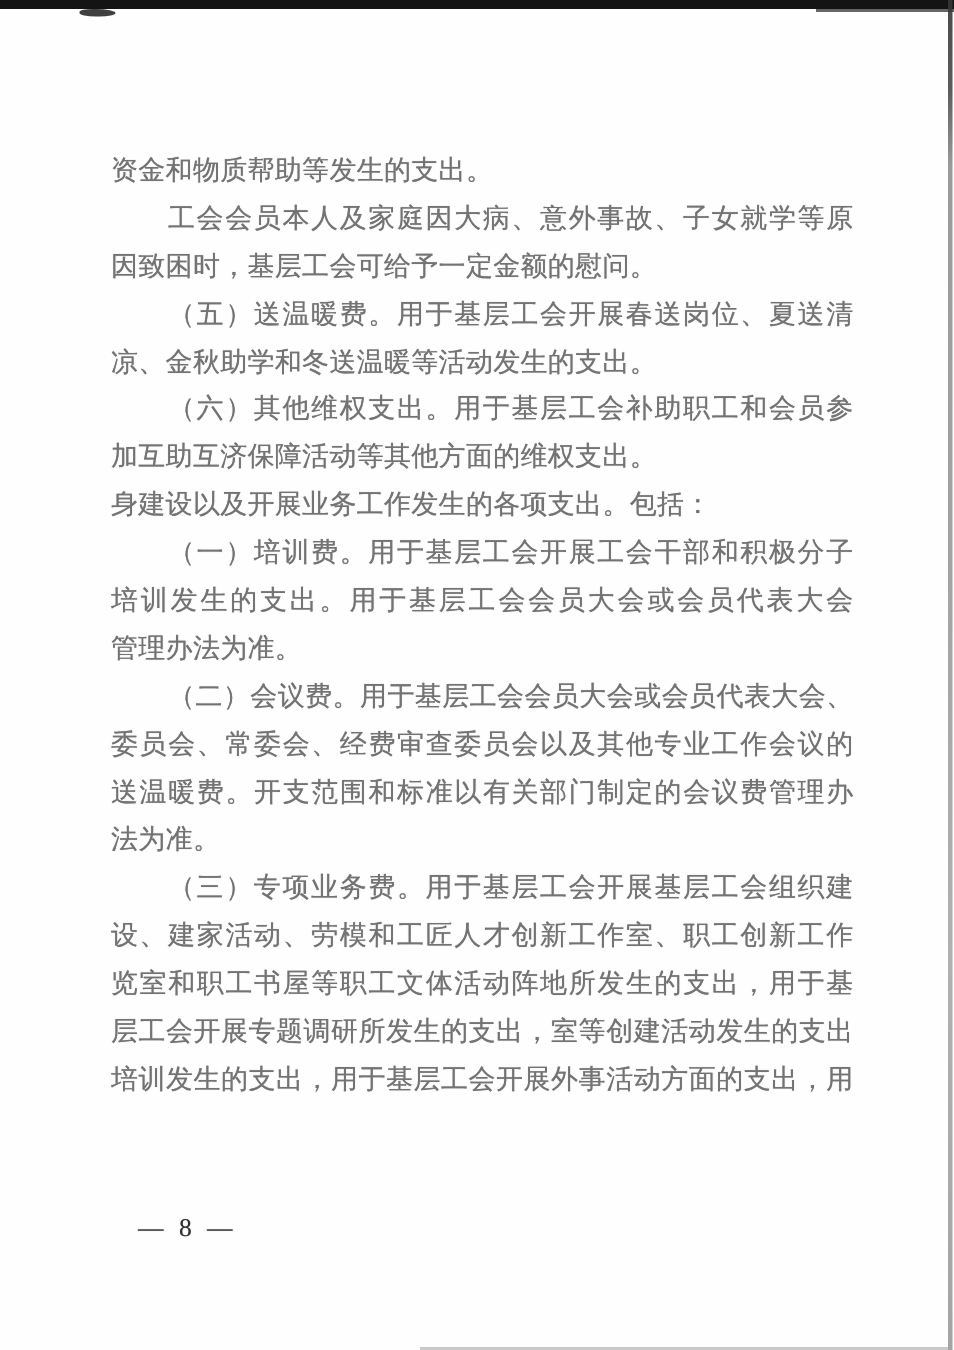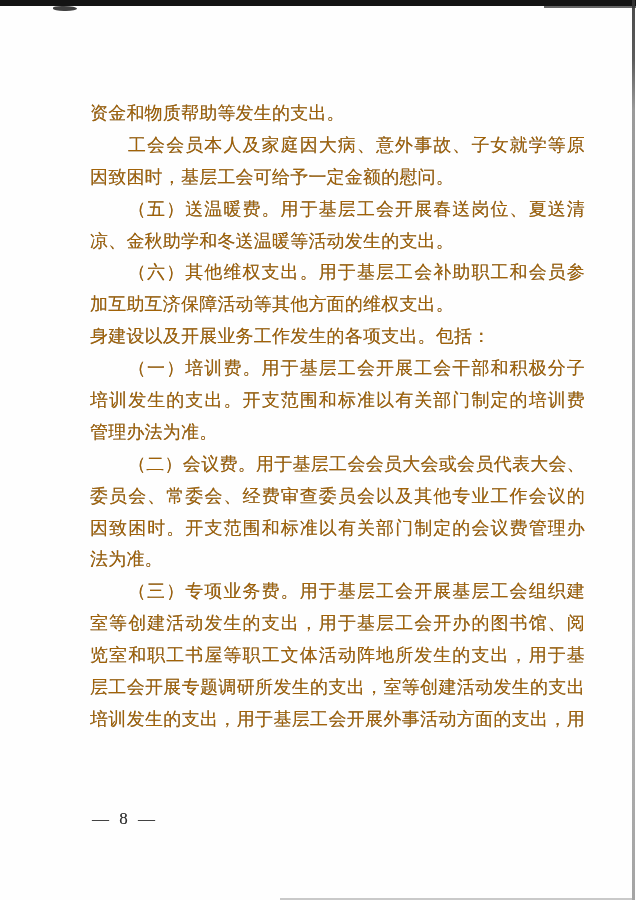--- a/index.html
+++ b/index.html
@@ -48,26 +48,26 @@
   }
   .bottom-edge {
     position: absolute;
     bottom: 0; left: 280px; right: 4px;
     height: 2px;
     background: #c9c9c9;
   }
   
   .text-block {
     position: absolute;
-    left: 90px;
+    left: 74px;
     top: 98px;
     width: 495px;
     font-size: 18px;
     line-height: 31.9px;
-    color: #a16207;
+    color: #737373;
     text-shadow: 0 0 0.5px rgba(45,45,45,.55);
     letter-spacing: 0.2px;
   }
   .line {
     height: 31.9px;
     white-space: nowrap;
   }
   .line.j {
     white-space: normal;
     text-align: justify;
@@ -102,28 +102,28 @@
   <div class="text-block">
     <div class="line"><span>资金和物质帮助等发生的支出。</span></div>
     <div class="line i j"><span>工会会员本人及家庭因大病、意外事故、子女就学等原</span></div>
     <div class="line"><span>因致困时，基层工会可给予一定金额的慰问。</span></div>
     <div class="line i j"><span>（五）送温暖费。用于基层工会开展春送岗位、夏送清</span></div>
     <div class="line"><span>凉、金秋助学和冬送温暖等活动发生的支出。</span></div>
     <div class="line i j"><span>（六）其他维权支出。用于基层工会补助职工和会员参</span></div>
     <div class="line"><span>加互助互济保障活动等其他方面的维权支出。</span></div>
     <div class="line"><span>身建设以及开展业务工作发生的各项支出。包括：</span></div>
     <div class="line i j"><span>（一）培训费。用于基层工会开展工会干部和积极分子</span></div>
-    <div class="line j"><span>培训发生的支出。开支范围和标准以有关部门制定的培训费</span></div>
+    <div class="line j"><span>培训发生的支出。用于基层工会会员大会或会员代表大会</span></div>
     <div class="line"><span>管理办法为准。</span></div>
     <div class="line i j"><span>（二）会议费。用于基层工会会员大会或会员代表大会、</span></div>
     <div class="line j"><span>委员会、常委会、经费审查委员会以及其他专业工作会议的</span></div>
-    <div class="line j"><span>因致困时。开支范围和标准以有关部门制定的会议费管理办</span></div>
+    <div class="line j"><span>送温暖费。开支范围和标准以有关部门制定的会议费管理办</span></div>
     <div class="line"><span>法为准。</span></div>
     <div class="line i j"><span>（三）专项业务费。用于基层工会开展基层工会组织建</span></div>
-    <div class="line j"><span>室等创建活动发生的支出，用于基层工会开办的图书馆、阅</span></div>
+    <div class="line j"><span>设、建家活动、劳模和工匠人才创新工作室、职工创新工作</span></div>
     <div class="line j"><span>览室和职工书屋等职工文体活动阵地所发生的支出，用于基</span></div>
     <div class="line j"><span>层工会开展专题调研所发生的支出，室等创建活动发生的支出</span></div>
     <div class="line j"><span>培训发生的支出，用于基层工会开展外事活动方面的支出，用</span></div>
   </div>
 
   <div class="page-num">— 8 —</div>
 
 </div>
 
 </body></html>

